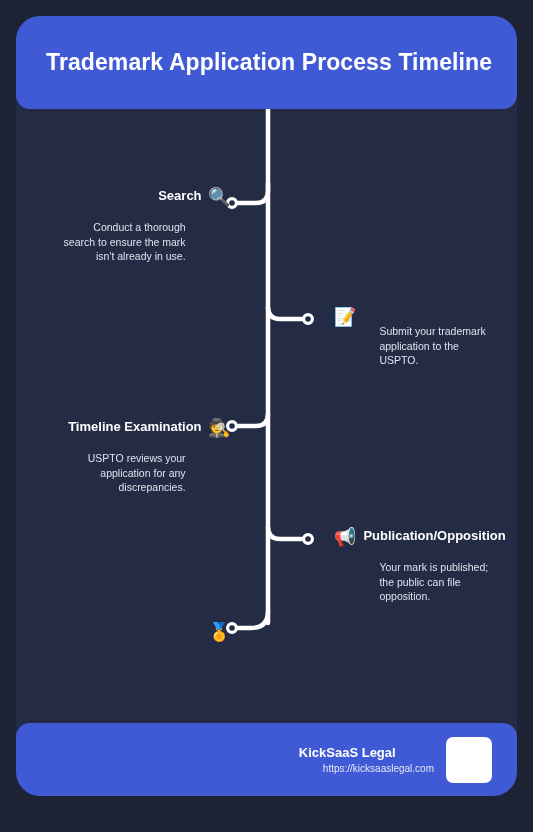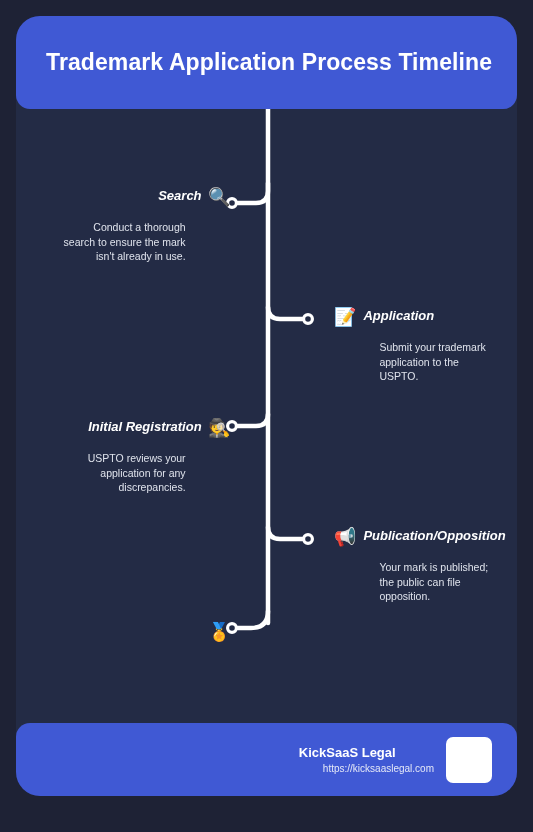--- a/index.html
+++ b/index.html
@@ -90,21 +90,20 @@
   }
   .step-left .step-body { order: 1; }
   .step-right .step-body { order: 1; }
   .step-title {
     color: #ffffff;
     font-size: 13px;
     font-weight: bold;
     line-height: 16px;
     margin: 0 0 3px 0;
     white-space: nowrap;
-    font-style: italic;
   }
   .step-desc {
     color: #dfe3ec;
     font-size: 10.5px;
     line-height: 14.5px;
     margin: 16px;
   }
 
   
   .step-1 { left: 10px;  top: 172px; width: 205px; }
@@ -193,29 +192,28 @@
       <span class="step-emoji">🔍</span>
       <div class="step-body">
         <p class="step-title">Search</p>
         <p class="step-desc">Conduct a thorough search to ensure the mark isn't already in use.</p>
       </div>
     </div>
 
     <div class="step step-right step-2">
       <span class="step-emoji">📝</span>
       <div class="step-body">
-        <p class="step-title">Application</p>
         <p class="step-desc">Submit your trademark application to the USPTO.</p>
       </div>
     </div>
 
     <div class="step step-left step-3">
       <span class="step-emoji">🕵️</span>
       <div class="step-body">
-        <p class="step-title">Initial Registration</p>
+        <p class="step-title">Timeline Examination</p>
         <p class="step-desc">USPTO reviews your application for any discrepancies.</p>
       </div>
     </div>
 
     <div class="step step-right step-4">
       <span class="step-emoji">📢</span>
       <div class="step-body">
         <p class="step-title">Publication/Opposition</p>
         <p class="step-desc">Your mark is published; the public can file opposition.</p>
       </div>

